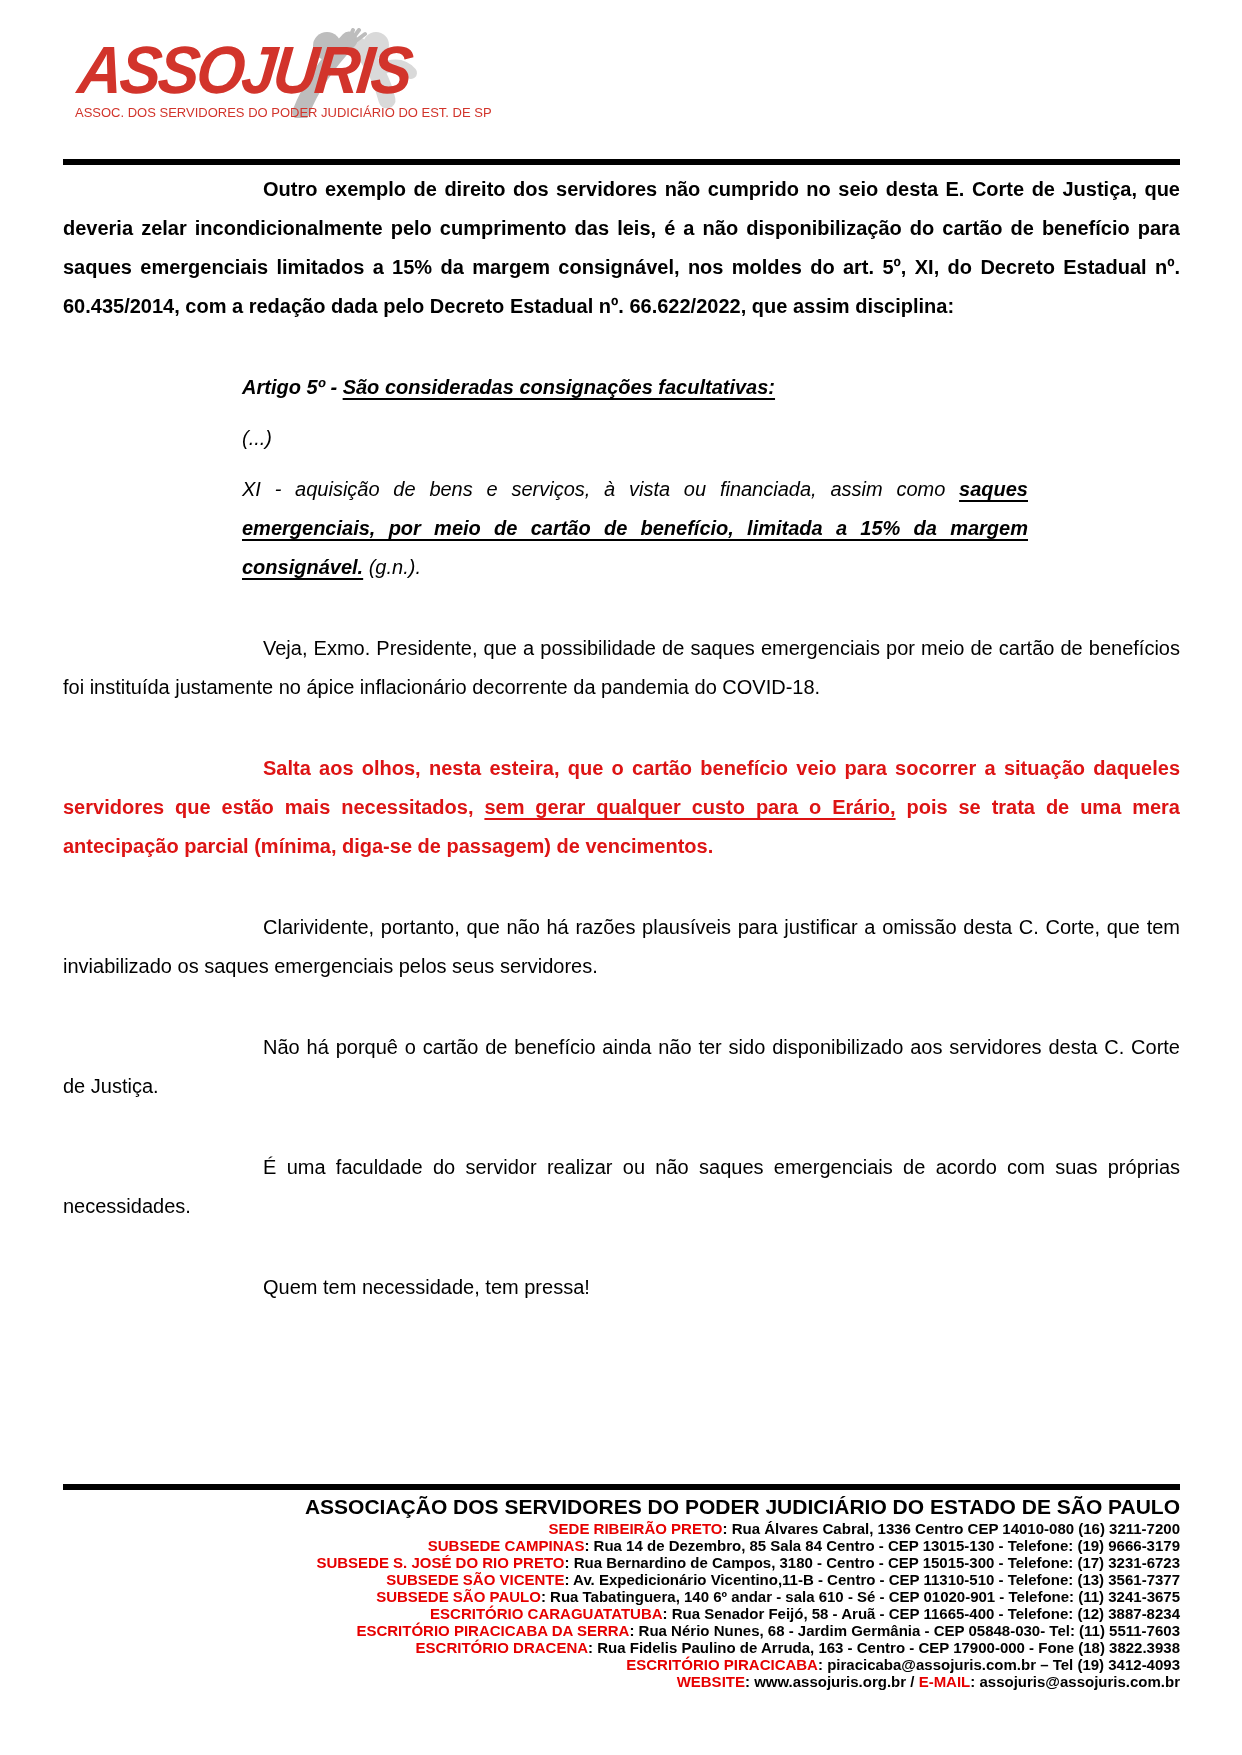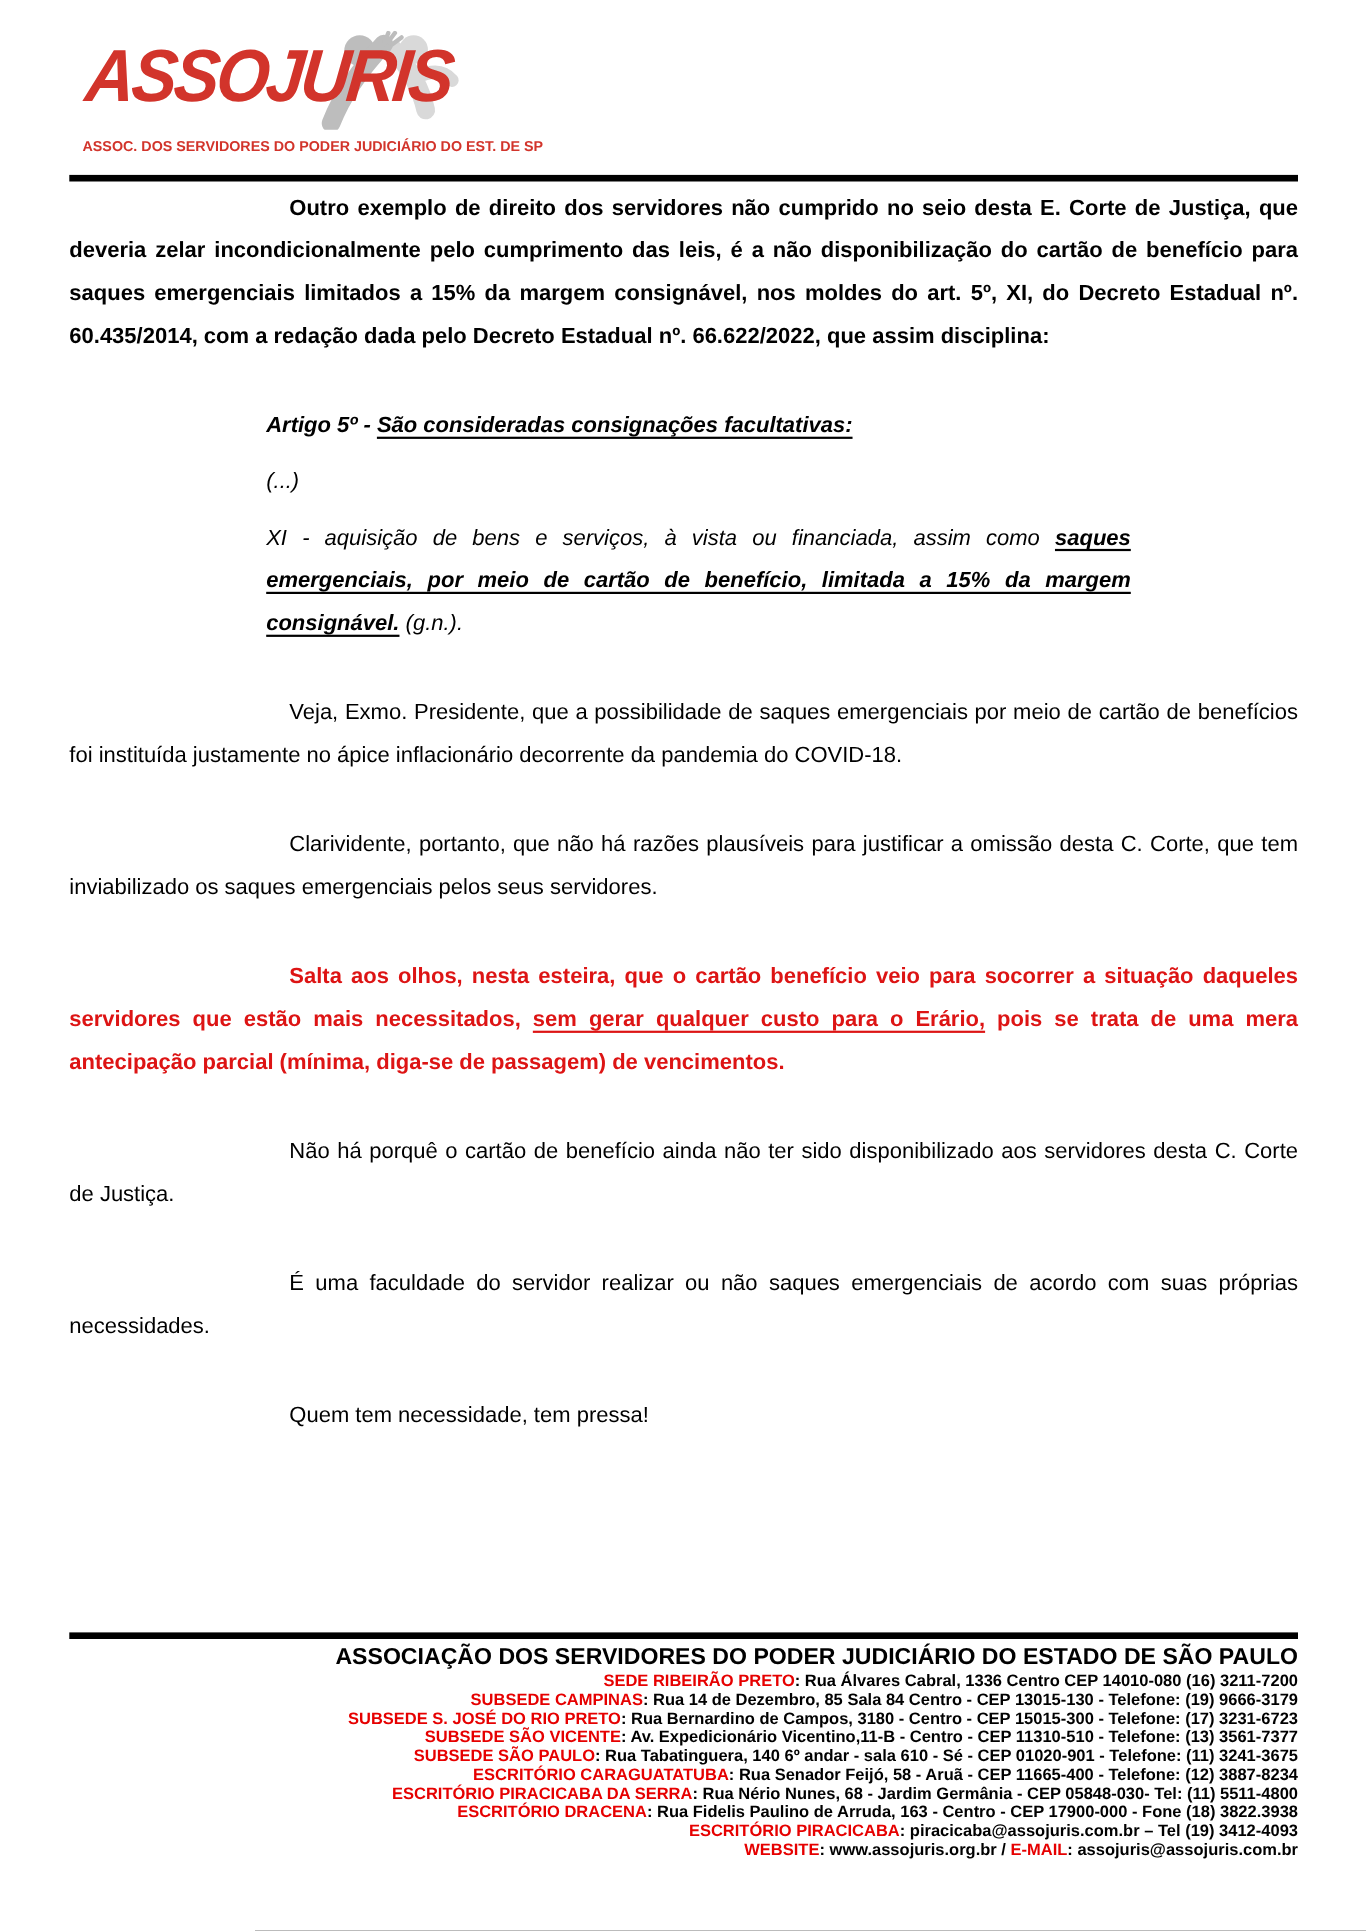--- a/index.html
+++ b/index.html
@@ -20,22 +20,22 @@
     font-size:62px; font-weight:900; font-style:italic;
     letter-spacing:-3px;
     transform:skewX(-6deg) scaleY(1.08);
     transform-origin:left bottom;
     color:var(--brand-red,#d2342b);
     line-height:1;
     position:relative; z-index:2;
   }
   .logo-figures { position:absolute; left:200px; top:-14px; z-index:1; }
   .logo-tagline {
-    display:block; margin-top:21px;
-    font-size:13px; font-weight:bold; letter-spacing:0px;
+    display:block; margin-top:1px;
+    font-size:13px; font-weight:normal; letter-spacing:0px;
     color:var(--brand-red,#d2342b);
     white-space:nowrap;
     position:relative; z-index:3;
   }
   .top-rule { position:absolute; top:159px; left:63px; width:1117px; height:6px; background:#000; }
 
   
   .doc-body { position:absolute; top:170px; left:63px; width:1117px; font-size:20px; line-height:39px; }
   .doc-body p { text-align:justify; margin:0 0 42px 0; }
   .para-indent { text-indent:200px; }
@@ -83,41 +83,41 @@
     <p class="para-indent bold">Outro exemplo de direito dos servidores não cumprido no seio desta E. Corte de Justiça, que deveria zelar incondicionalmente pelo cumprimento das leis, é a não disponibilização do cartão de benefício para saques emergenciais limitados a 15% da margem consignável, nos moldes do art. 5º, XI, do Decreto Estadual nº. 60.435/2014, com a redação dada pelo Decreto Estadual nº. 66.622/2022, que assim disciplina:</p>
 
     <div class="quote">
       <p><span class="heading">Artigo 5º - </span><span class="heading u2">São consideradas consignações facultativas:</span></p>
       <p>(...)</p>
       <p><span>XI - aquisição de bens e serviços, à vista ou financiada, assim como </span><span class="bold u2">saques emergenciais, por meio de cartão de benefício, limitada a 15% da margem consignável.</span><span> (g.n.).</span></p>
     </div>
 
     <p class="para-indent">Veja, Exmo. Presidente, que a possibilidade de saques emergenciais por meio de cartão de benefícios foi instituída justamente no ápice inflacionário decorrente da pandemia do COVID-18.</p>
 
+    <p class="para-indent bold red"><span>Salta aos olhos, nesta esteira, que o cartão benefício veio para socorrer a situação daqueles servidores que estão mais necessitados, </span><span class="u2">sem gerar qualquer custo para o Erário,</span><span> pois se trata de uma mera antecipação parcial (mínima, diga-se de passagem) de vencimentos.</span></p>
+
     <p class="para-indent">Clarividente, portanto, que não há razões plausíveis para justificar a omissão desta C. Corte, que tem inviabilizado os saques emergenciais pelos seus servidores.</p>
-
-    <p class="para-indent bold red"><span>Salta aos olhos, nesta esteira, que o cartão benefício veio para socorrer a situação daqueles servidores que estão mais necessitados, </span><span class="u2">sem gerar qualquer custo para o Erário,</span><span> pois se trata de uma mera antecipação parcial (mínima, diga-se de passagem) de vencimentos.</span></p>
 
     <p class="para-indent">Não há porquê o cartão de benefício ainda não ter sido disponibilizado aos servidores desta C. Corte de Justiça.</p>
 
     <p class="para-indent">É uma faculdade do servidor realizar ou não saques emergenciais de acordo com suas próprias necessidades.</p>
 
     <p class="para-indent">Quem tem necessidade, tem pressa!</p>
 
   </div>
 
   <div class="footer">
     <div class="footer-rule"></div>
     <div class="footer-title">ASSOCIAÇÃO DOS SERVIDORES DO PODER JUDICIÁRIO DO ESTADO DE SÃO PAULO</div>
 
     <div class="footer-row"><span class="label">SEDE RIBEIRÃO PRETO</span><span>: Rua Álvares Cabral, 1336 Centro  CEP 14010-080  (16) 3211-7200</span></div>
     <div class="footer-row"><span class="label">SUBSEDE CAMPINAS</span><span>: Rua 14 de Dezembro, 85 Sala 84  Centro - CEP 13015-130 - Telefone: (19) 9666-3179</span></div>
     <div class="footer-row"><span class="label">SUBSEDE S. JOSÉ DO RIO PRETO</span><span>: Rua Bernardino de Campos, 3180 - Centro - CEP 15015-300 - Telefone: (17) 3231-6723</span></div>
     <div class="footer-row"><span class="label">SUBSEDE SÃO VICENTE</span><span>: Av. Expedicionário Vicentino,11-B - Centro - CEP 11310-510 - Telefone: (13) 3561-7377</span></div>
     <div class="footer-row"><span class="label">SUBSEDE SÃO PAULO</span><span>: Rua Tabatinguera, 140 6º andar - sala 610 - Sé - CEP 01020-901 - Telefone: (11) 3241-3675</span></div>
     <div class="footer-row"><span class="label">ESCRITÓRIO CARAGUATATUBA</span><span>: Rua Senador Feijó, 58 - Aruã - CEP 11665-400 - Telefone: (12) 3887-8234</span></div>
-    <div class="footer-row"><span class="label">ESCRITÓRIO PIRACICABA DA SERRA</span><span>: Rua Nério Nunes, 68 - Jardim Germânia - CEP 05848-030- Tel: (11) 5511-4800</span></div>
+    <div class="footer-row"><span class="label">ESCRITÓRIO PIRACICABA DA SERRA</span><span>: Rua Nério Nunes, 68 - Jardim Germânia - CEP 05848-030- Tel: (11) 5511-7603</span></div>
     <div class="footer-row"><span class="label">ESCRITÓRIO DRACENA</span><span>: Rua Fidelis Paulino de Arruda, 163 - Centro - CEP 17900-000 - Fone (18) 3822.3938</span></div>
     <div class="footer-row"><span class="label">ESCRITÓRIO PIRACICABA</span><span>: piracicaba@assojuris.com.br – Tel (19) 3412-4093</span></div>
     <div class="footer-row"><span class="label">WEBSITE</span><span>: www.assojuris.org.br / </span><span class="label">E-MAIL</span><span>: assojuris@assojuris.com.br</span></div>
   </div>
 
 </div>
 
 </body></html>

